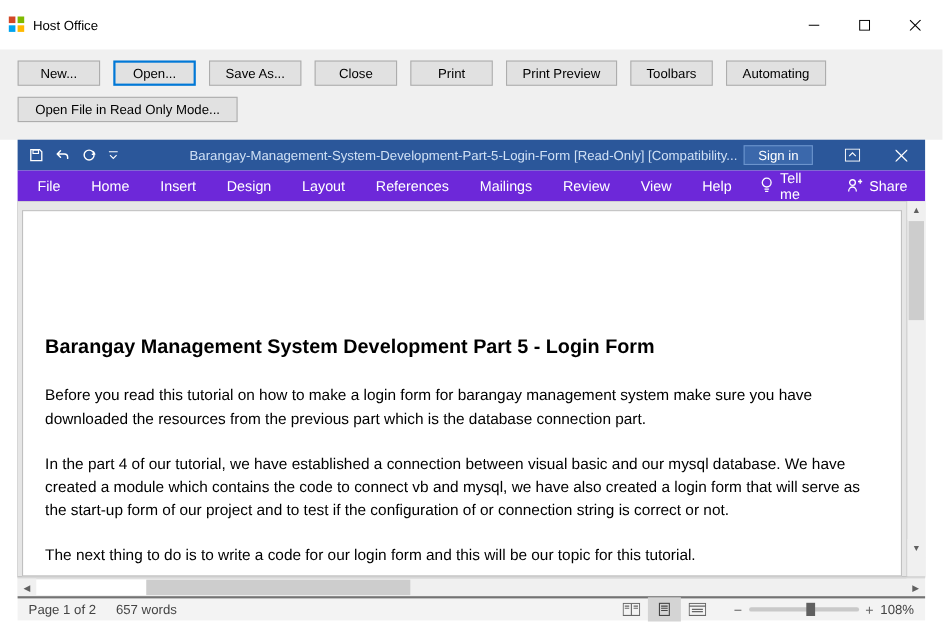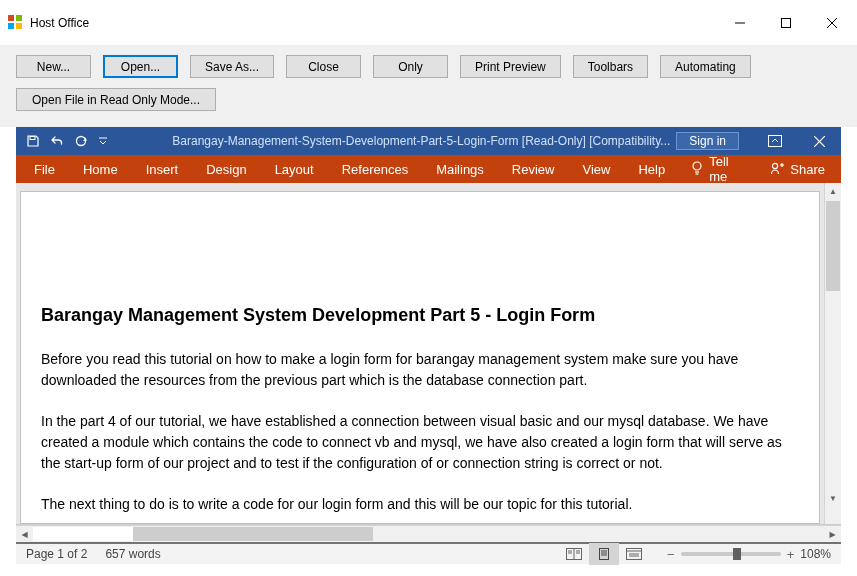--- a/index.html
+++ b/index.html
@@ -27,21 +27,21 @@
 
   
   .embedded { flex:1; display:flex; flex-direction:column; margin: 0 16px 12px 16px; min-height:0; }
   .word-titlebar { height: 28px; background: #2b579a; color: #fff; display: flex; align-items: center; font-size: 12px; }
   .qat { display:flex; align-items:center; padding: 0 10px; gap: 10px; }
   .qat svg { display:block; }
   .doc-title { flex:1; text-align:right; white-space:nowrap; overflow:hidden; text-overflow: ellipsis; padding: 0 6px; color:#cfe0f5; }
   .title-right { display:flex; align-items:center; gap:0;text-align:right; }
   .signin-btn { background:#3b68ab; border:1px solid #6c94cd; color:#fff; font-size:12px; padding:1px 12px; margin-right:14px; }
   .wtb-btn { width:44px; height:28px; display:flex; align-items:center; justify-content:center; color:#fff; }
-  .ribbon-tabs { height:28px; background:#c2410c; display:flex; align-items:stretch; color:#fff; font-size:13px; }
+  .ribbon-tabs { height:28px; background:#6d28d9; display:flex; align-items:stretch; color:#fff; font-size:13px; }
   .rtab { padding:0 14px; display:flex; align-items:center; }
   .rtab:first-child { padding-left:18px; }
   .tellme { display:flex; align-items:center; gap:6px; padding:0 12px; }
   .rspacer { flex:1; }
   .share { display:flex; align-items:center; gap:6px; padding:0 16px; }
 
   .doc-area { flex:1; background:#808080; display:flex; min-height:0; border-bottom:1px solid #ccc; }
   .doc-page-wrap { flex:1; background:#e6e6e6; overflow:hidden; padding-top:8px; display:flex; justify-content:center; }
   .doc-page { background:#fff; width: 100%; max-width: 800px; padding: 110px 20px 20px 20px; border:1px solid #c0c0c0; font-size:14px; color:#000; line-height:1.5; }
   .doc-page h3 { font-size:18px; font-weight:bold; margin-bottom:20px; }
@@ -99,21 +99,21 @@
     </div>
   </div>
 </div>
 
 <div class="form-body">
   <div class="btn-row">
     <div class="wf-btn">New...</div>
     <div class="wf-btn active">Open...</div>
     <div class="wf-btn">Save As...</div>
     <div class="wf-btn">Close</div>
-    <div class="wf-btn">Only</div>
+    <div class="wf-btn">Print</div>
     <div class="wf-btn">Print Preview</div>
     <div class="wf-btn">Toolbars</div>
     <div class="wf-btn">Automating</div>
   </div>
   <div class="btn-row">
     <div class="wf-btn w2">Open File in Read Only Mode...</div>
   </div>
 </div>
 
 <div class="embedded">

